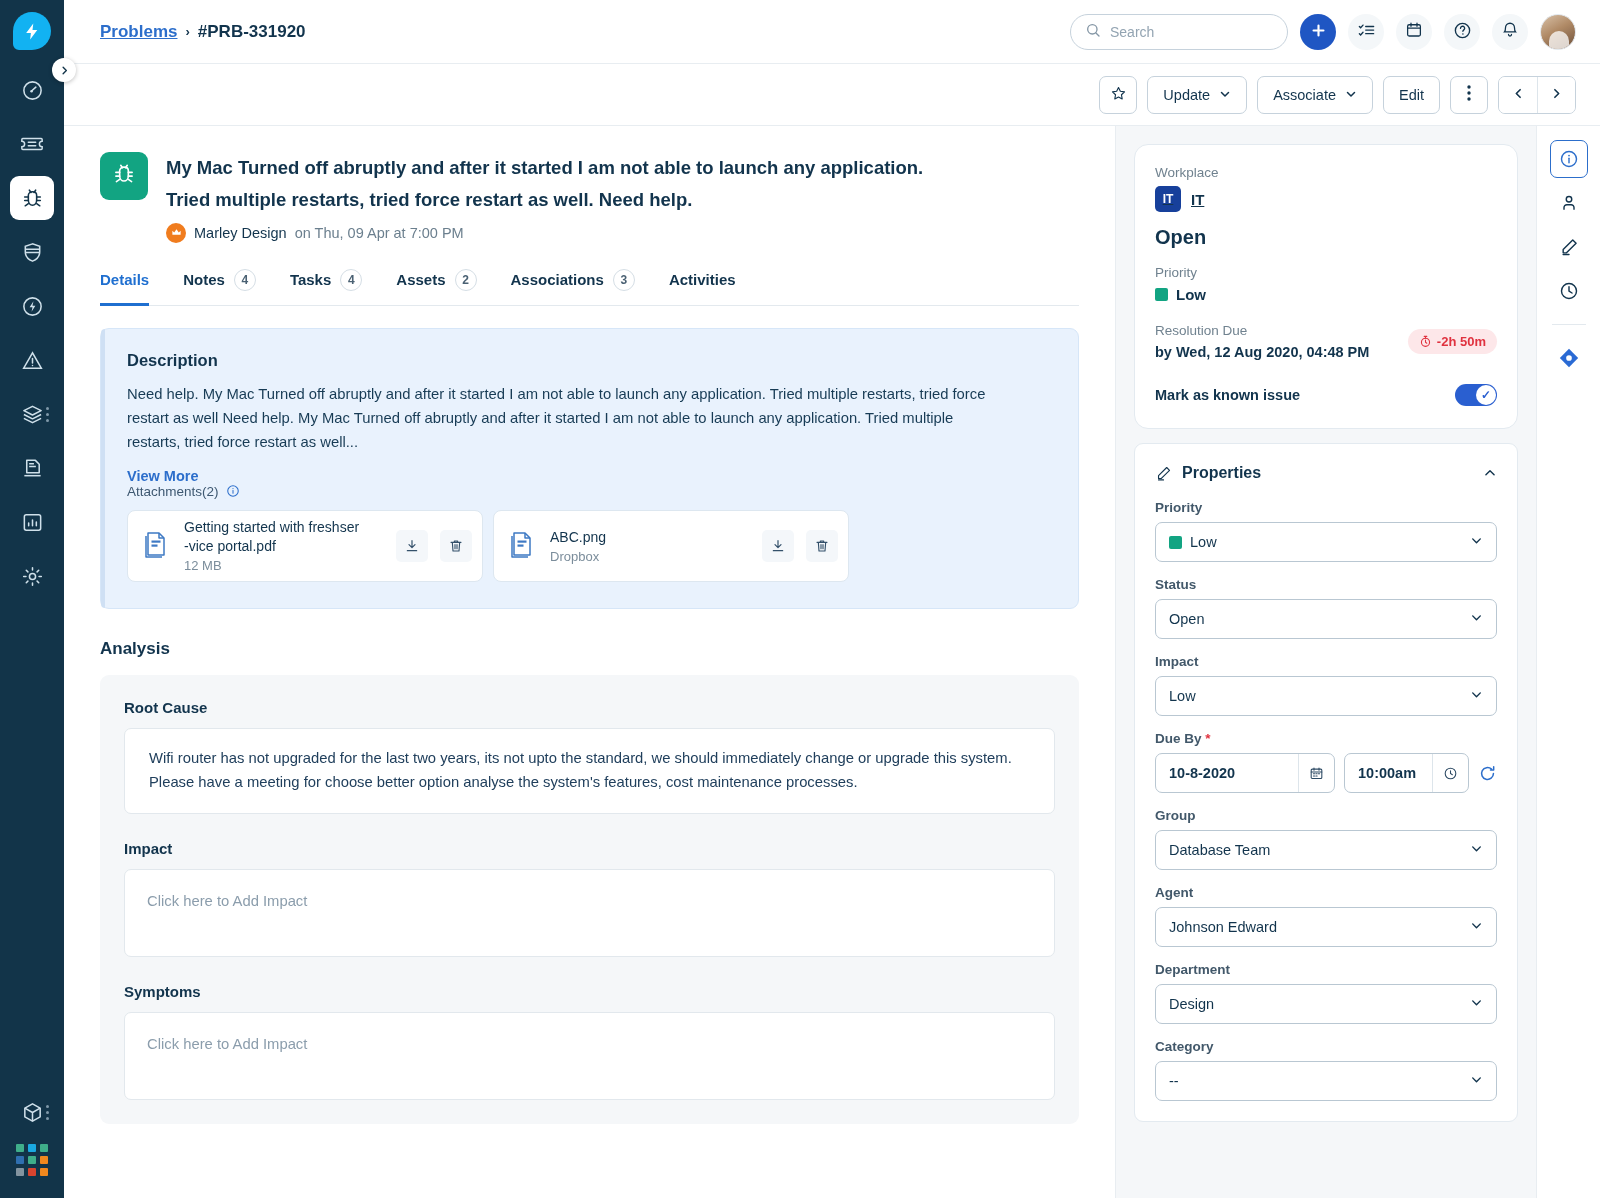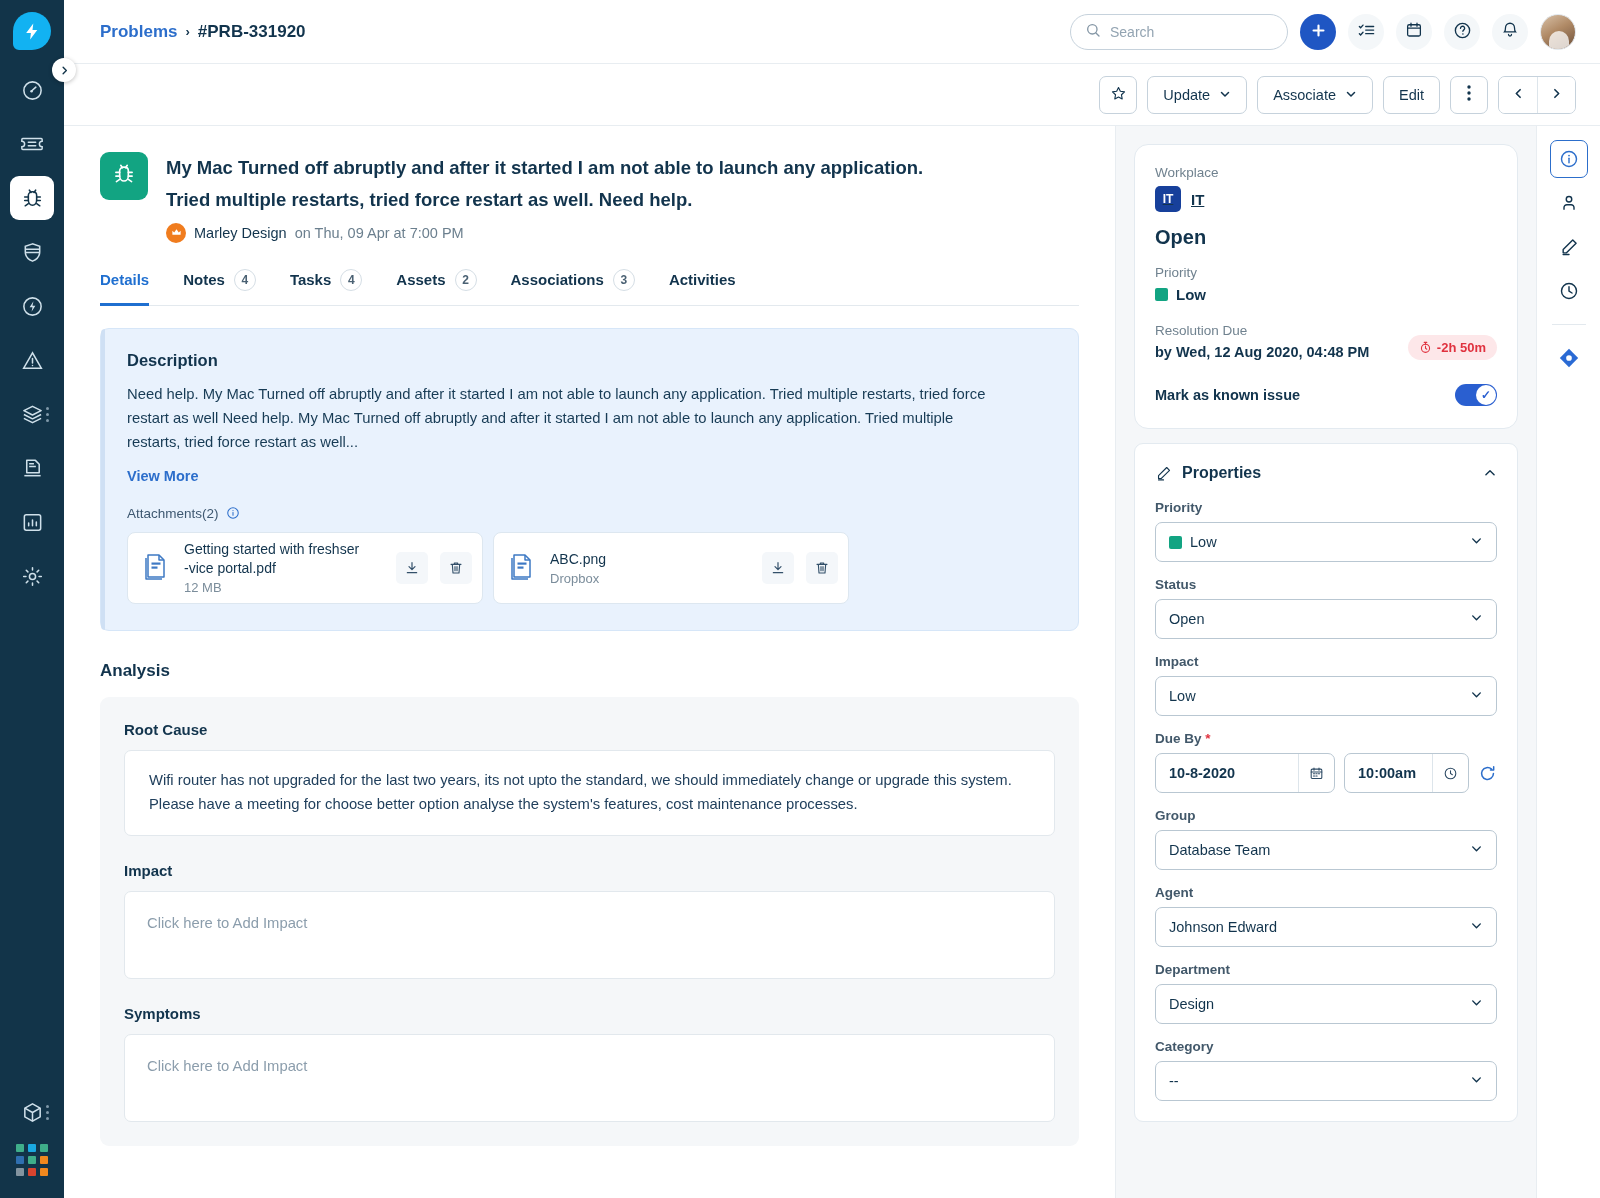--- a/index.html
+++ b/index.html
@@ -55,21 +55,21 @@
 
   
   .topbar {
     height: 64px; flex: 0 0 64px;
     display: flex; align-items: center;
     padding: 0 24px 0 36px;
     border-bottom: 1px solid #e8edf1;
     background:#fff;
   }
   .crumbs { display: flex; align-items: center; gap: 8px; font-size: 17px; font-weight: 700; }
-  .crumb-link { color: #2c6ecb; cursor: pointer; }
+  .crumb-link { color: #2c6ecb; cursor: pointer; text-decoration: underline; }
   .crumb-sep { color: #12344d; font-size: 13px; font-weight: 700; }
   .crumb-cur { color: #12344d; }
   .topbar-right { margin-left: auto; display: flex; align-items: center; gap: 12px; }
   .search {
     width: 218px; height: 36px; border: 1px solid #c6d2dc; border-radius: 18px;
     display: flex; align-items: center; gap: 9px; padding: 0 14px;
     color: #8496a5; font-size: 14px; background:#fff;
   }
   .search input {
     border: 0; outline: 0; background: transparent; font-size: 14px;
@@ -163,21 +163,21 @@
     border-radius: 9px; padding: 22px 26px 26px 26px; position: relative;
   }
   .desc-card::before {
     content:""; position: absolute; left:0; top:0; bottom:0; width: 4px;
     background: #cfe0f4; border-radius: 9px 0 0 9px;
   }
   .desc-title { font-size: 16.5px; font-weight: 700; margin-bottom: 13px; }
   .desc-body { font-size: 14.8px; line-height: 1.62; color: #173b55; max-width: 880px; }
   .viewmore { margin-top: 13px; font-size: 14.5px; color: #2c6ecb; font-weight: 600; cursor: pointer; }
   .att-label {
-    margin-top: 22px; font-size: 13.5px; color: #3e5871;
+    font-size: 13.5px; color: #3e5871;
     display: flex; align-items: center; gap: 7px;
   }
   .att-row { display: flex; gap: 10px; margin-top: 11px; }
   .att {
     flex: 0 0 356px; background: #fff; border: 1px solid #dde7f0; border-radius: 8px;
     height: 72px; display: flex; align-items: center; padding: 0 10px 0 14px; gap: 12px;
   }
   .att-ico { flex: 0 0 30px; color: #3e79c4; }
   .att-txt { flex: 1 1 auto; min-width: 0; }
   .att-name { font-size: 14px; color: #12344d; line-height: 1.38; font-weight: 500; }
@@ -214,21 +214,21 @@
   .rp-label { font-size: 13.5px; color: #70828f; margin-bottom: 6px; }
   .wp-row { display: flex; align-items: center; gap: 10px; margin-bottom: 14px; text-decoration: underline; }
   .wp-badge {
     width: 26px; height: 26px; border-radius: 5px; background: #17409b; color:#fff;
     font-size: 12px; font-weight: 700; display:flex; align-items:center; justify-content:center;
   }
   .wp-name { font-size: 15px; font-weight: 600; }
   .rp-state { font-size: 20px; font-weight: 700; margin-bottom: 16px; }
   .prio-row { display: flex; align-items: center; gap: 8px; font-size: 15px; font-weight: 700; }
   .sw { width: 13px; height: 13px; border-radius: 2px; display:inline-block; }
-  .res-row { display: flex; align-items: flex-end; margin-top: 20px; }
+  .res-row { display: flex; align-items: center; margin-top: 20px; }
   .res-left { flex: 1 1 auto; }
   .res-date { font-size: 14.5px; font-weight: 700; margin-top: 5px; }
   .sla {
     background: #fde7e9; color: #e0323f; border-radius: 13px;
     font-size: 13px; font-weight: 700; padding: 5px 11px;
     display: flex; align-items: center; gap: 5px; white-space: nowrap;
   }
   .known {
     display: flex; align-items: center; margin-top: 24px;
   }

